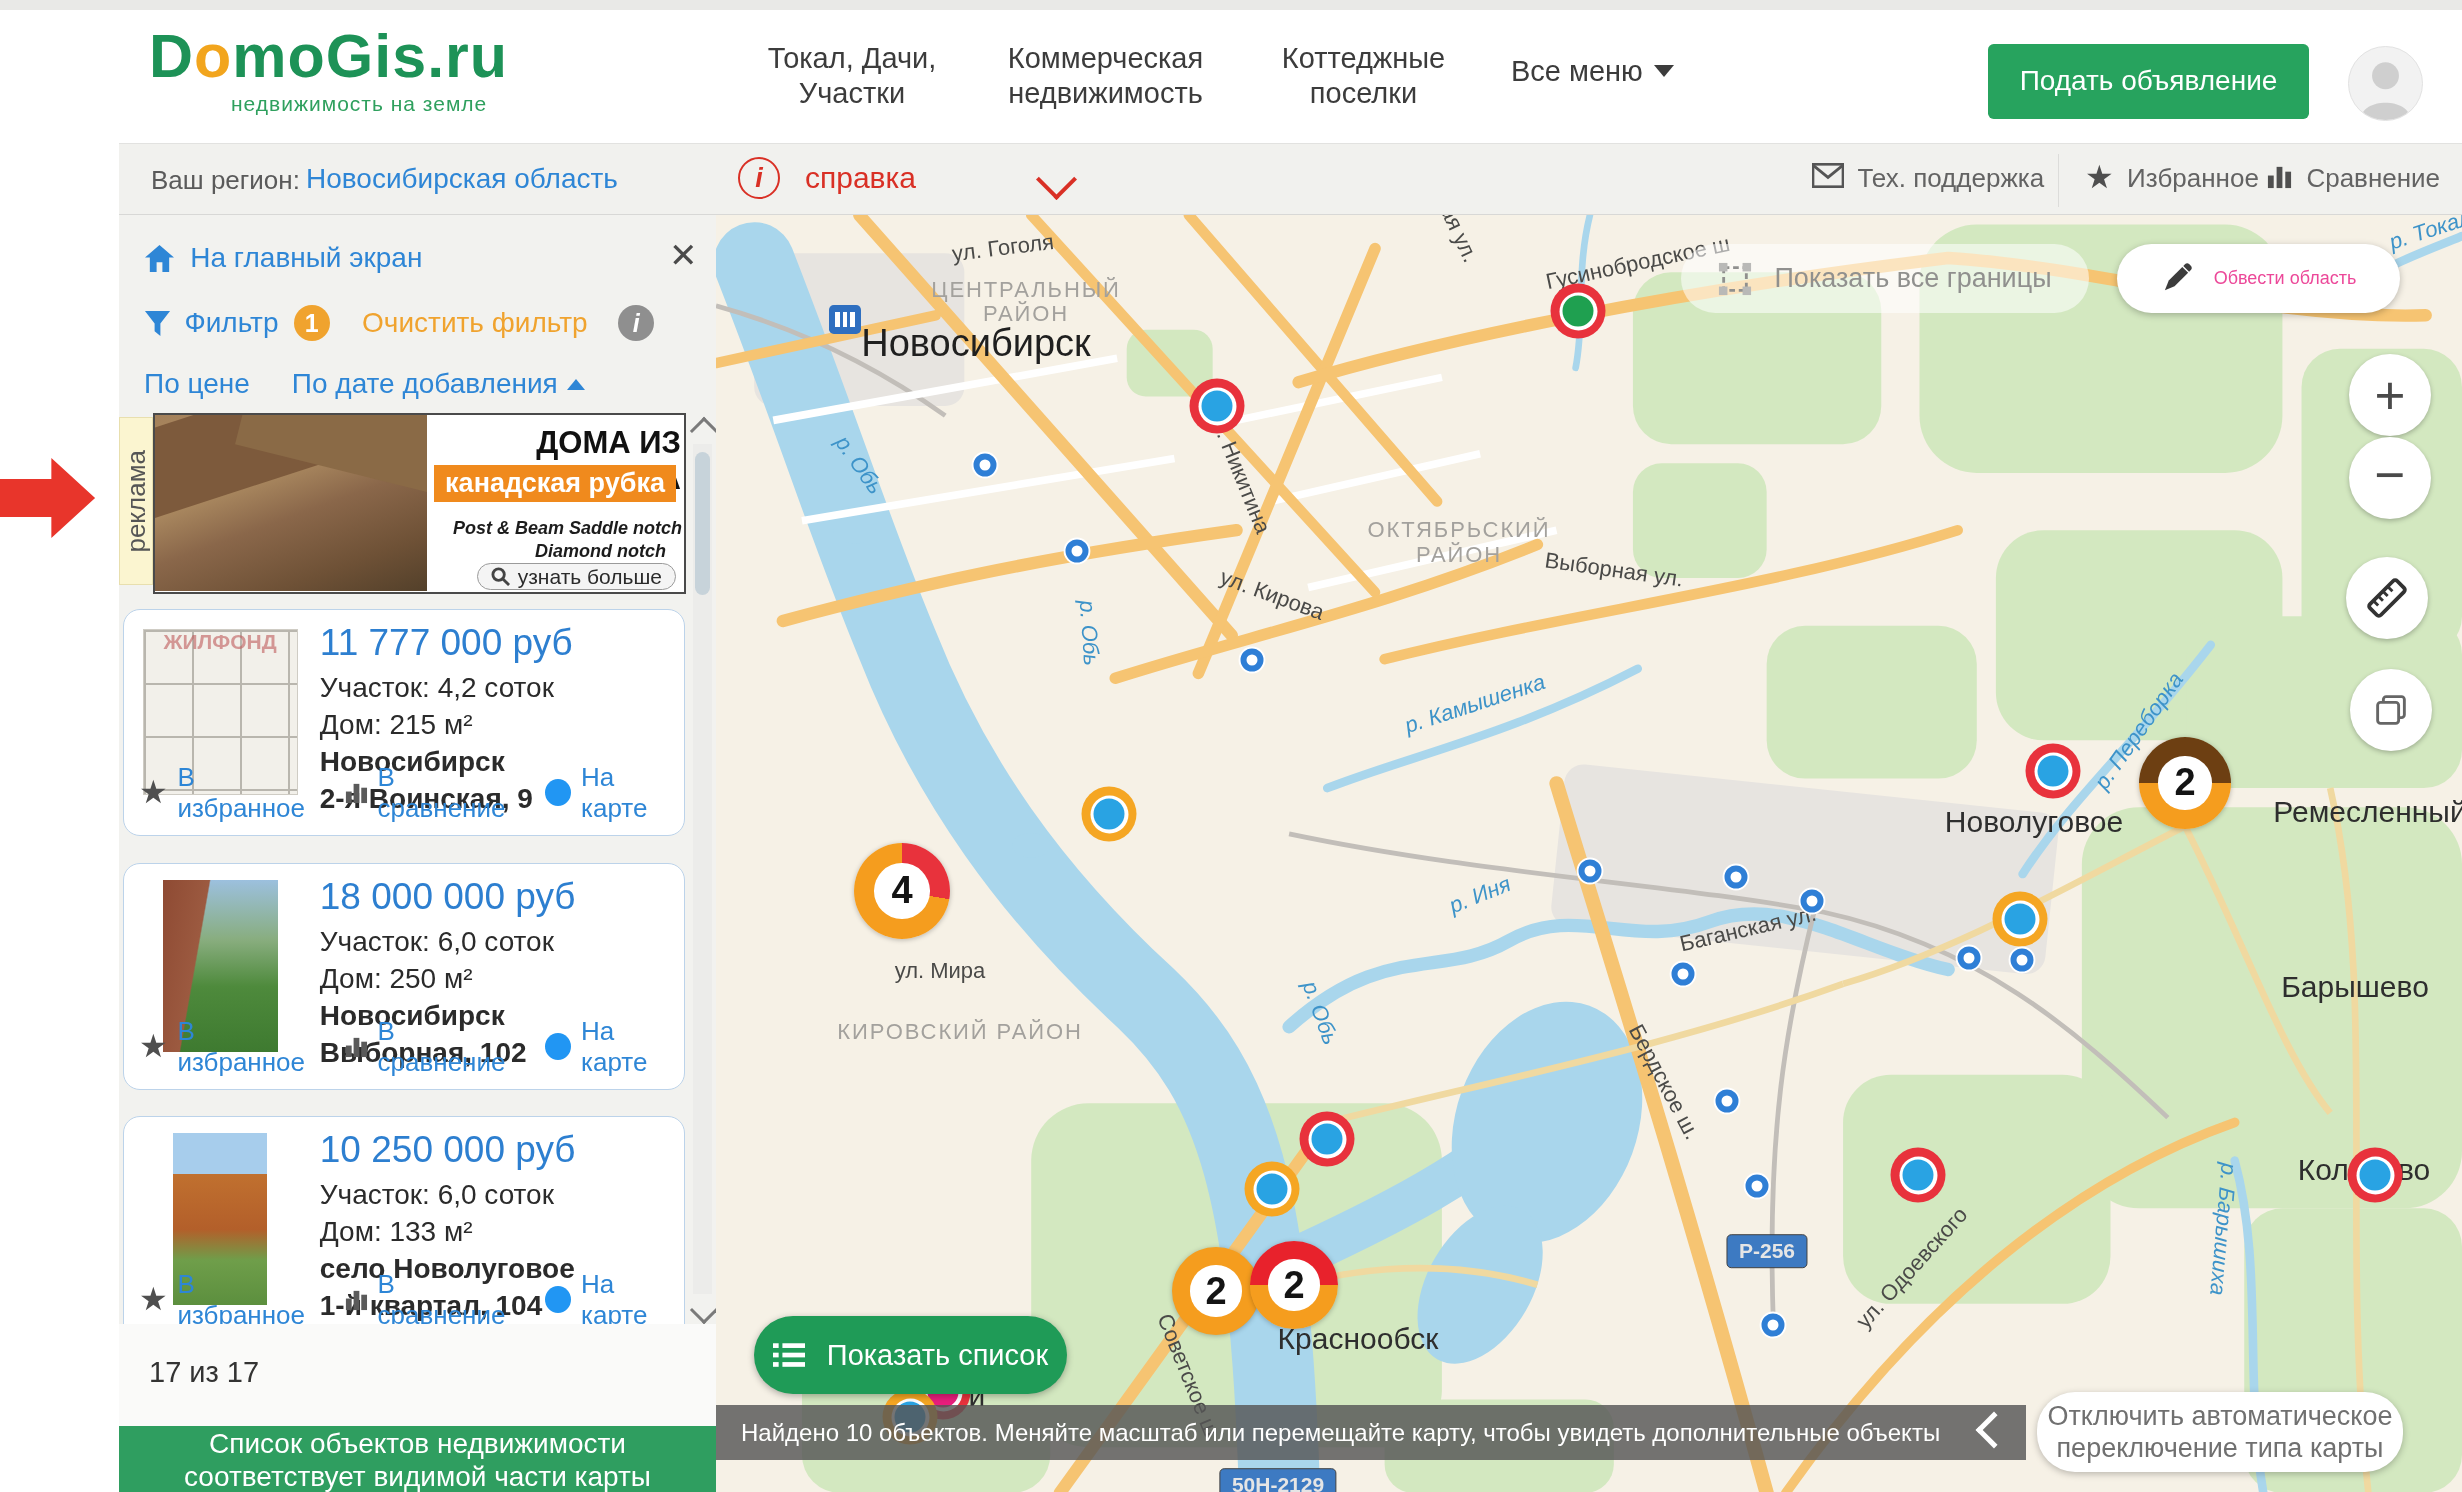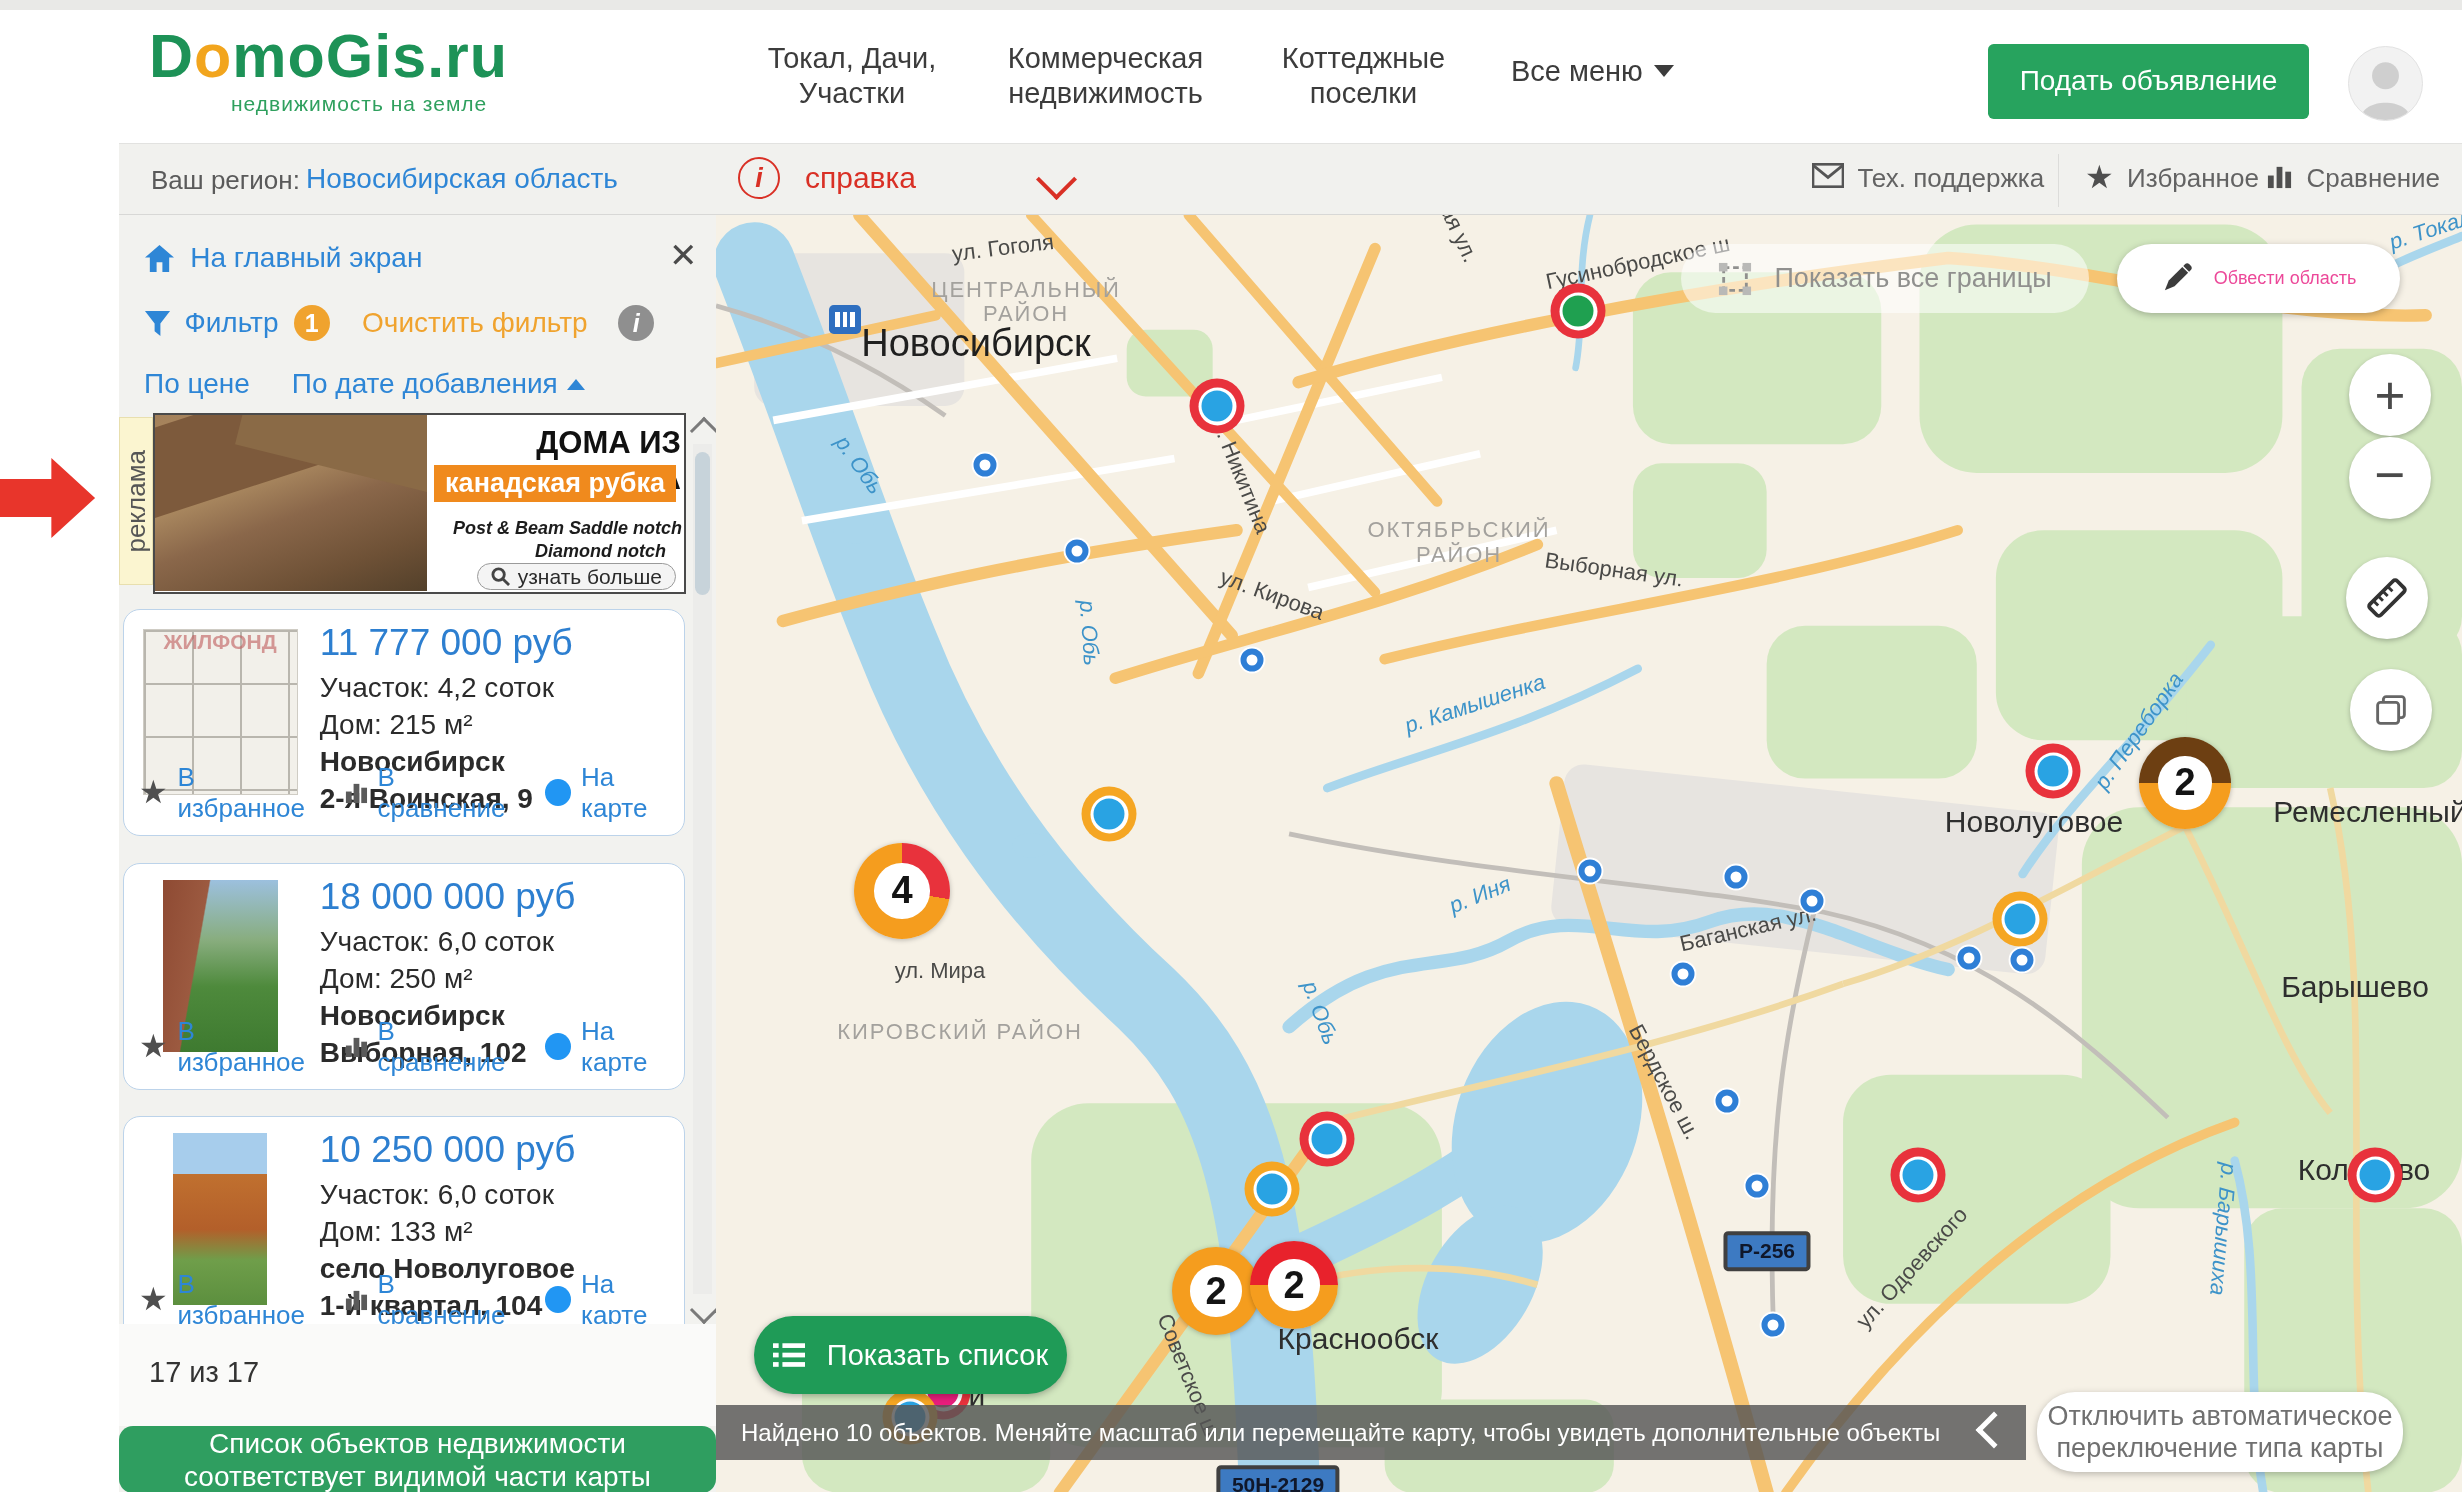--- a/index.html
+++ b/index.html
@@ -96,32 +96,32 @@
   .ltext{position:absolute;left:196px;top:11.5px;}
   .price{font-size:37px;color:#2d7fd0;margin-bottom:5.7px;cursor:pointer;}
   .ldet{font-size:28px;color:#2b2b2b;line-height:37px;}
   .ldet.b{font-weight:bold;}
   .lactions{position:absolute;left:15.3px;bottom:11.5px;display:flex;align-items:center;gap:21px;font-size:26px;color:#2e86d6;}
   .act{display:flex;align-items:center;gap:9.6px;cursor:pointer;}
   .map-dot-ic{width:27px;height:27px;border-radius:50%;background:#2196f3;display:inline-block;}
   
   #side-cover{left:0;top:1109px;width:597px;height:102px;background:#fafaf9;}
   #counter{left:30px;top:1141px;font-size:29px;color:#333;}
-  #side-footer{left:0;top:1211px;width:597px;height:67px;background:#2f9e60;color:#fff;display:flex;align-items:center;justify-content:center;text-align:center;border-radius:14px;}
+  #side-footer{left:0;top:1211px;width:597px;height:67px;background:#2f9e60;color:#fff;display:flex;align-items:center;justify-content:center;text-align:center;}
   #side-footer div{font-size:28px;line-height:33px;max-width:554px;}
   
   #map{left:716px;top:215px;width:1746px;height:1278px;background:#f6f1e6;overflow:hidden;}
   #mapsvg{position:absolute;left:0;top:0;}
   .lbl{position:absolute;white-space:nowrap;font-size:22px;color:#4a4a48;z-index:3;}
   .lbl.water{color:#3d93c9;font-style:italic;}
   .lbl.district{color:#a3a19d;letter-spacing:1.9px;}
   .lbl.place{font-size:30px;color:#2e2e2e;}
   .lbl.city{font-size:38px;color:#1f1f1f;}
-  .badge{position:absolute;transform:translate(-50%,-50%);background:#3d7ac2;color:#0f172a;font-size:21px;font-weight:bold;
-      padding:3.8px 11.5px;border-radius:4.8px;border:4px solid #404040;z-index:3;}
+  .badge{position:absolute;transform:translate(-50%,-50%);background:#3d7ac2;color:#e5e5e5;font-size:21px;font-weight:bold;
+      padding:3.8px 11.5px;border-radius:4.8px;border:1px solid #404040;z-index:3;}
   #transit-ic{left:113px;top:90px;width:32px;height:29px;background:#2f6fc0;border-radius:4.8px;z-index:3;
       display:flex;align-items:center;justify-content:center;gap:2.9px;}
   #transit-ic i{display:block;width:4.8px;height:15.3px;background:#fff;}
   
   .mk{position:absolute;transform:translate(-50%,-50%);border-radius:50%;z-index:4;}
   .mk.dot{width:55px;height:55px;background:var(--ring);display:flex;align-items:center;justify-content:center;}
   .mk.dot:before{content:"";position:absolute;left:8.6px;top:8.6px;width:38px;height:38px;border-radius:50%;background:#fff;}
   .mk.dot:after{content:"";position:relative;width:31px;height:31px;border-radius:50%;background:var(--core);z-index:1;}
   .mk.node{width:23px;height:23px;background:#fff;border:6.7px solid #2f7fd6;box-sizing:border-box;box-shadow:0 0 0 1.9px #fff;}
   .mk.cluster{display:flex;align-items:center;justify-content:center;box-shadow:0 1px 4.8px rgba(0,0,0,.25);}

